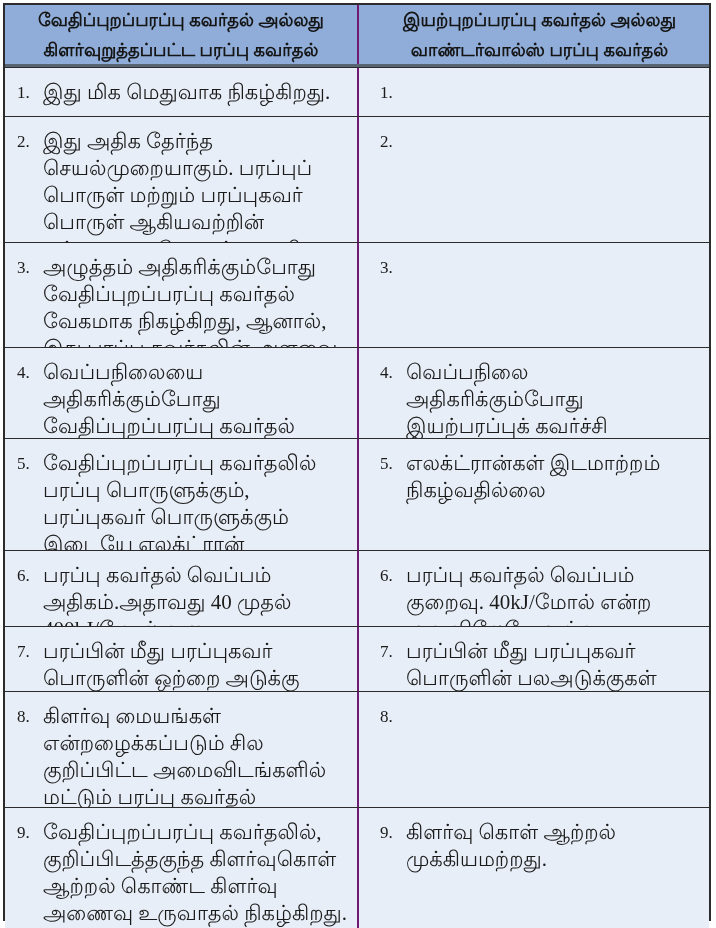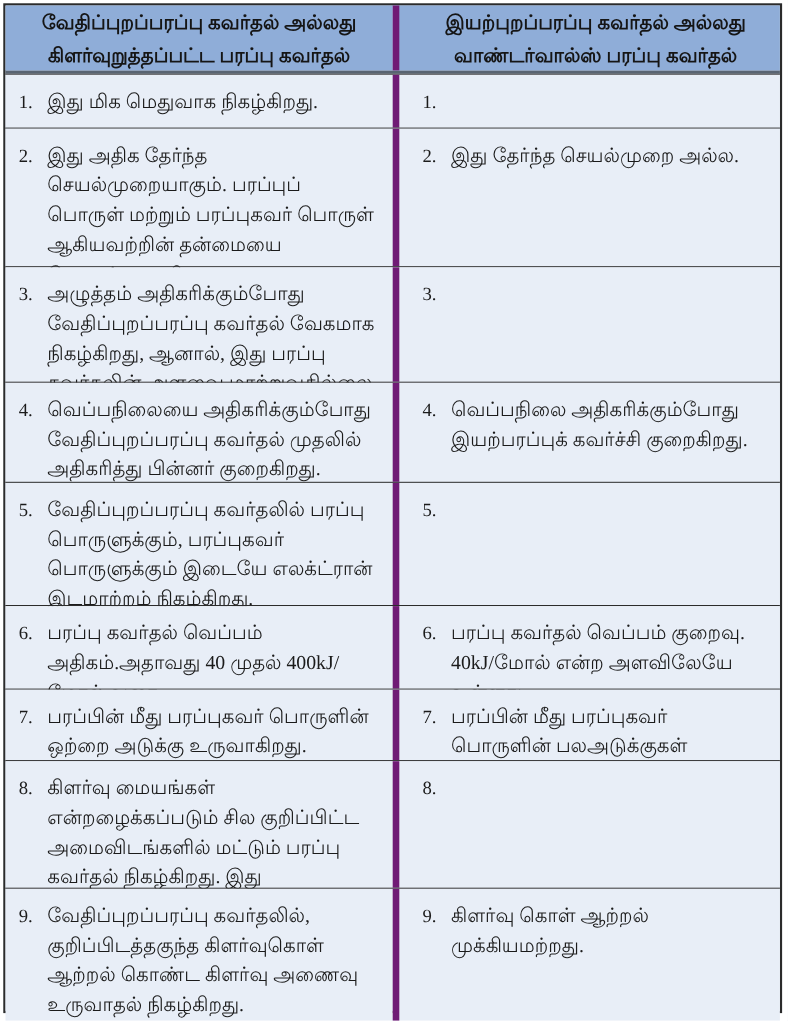--- a/index.html
+++ b/index.html
@@ -41,21 +41,21 @@
   .cell {
     width: 50%;
     box-sizing: border-box;
     background: #e8eef7;
     display: flex;
     align-items: flex-start;
     padding: 11px 10px 6px 12px;
     color: #1b1b1b;
   }
   .cell.right-col {
-    border-left: 6px solid #701a75;
+    border-left: 2px solid #701a75;
     padding-left: 21px;
   }
   .header-cell {
     background: #8fadd8;
     justify-content: center;
     align-items: center;
     text-align: center;
     font-weight: bold;
     font-size: 18px;
     line-height: 30px;
@@ -63,21 +63,21 @@
     padding: 8px 10px;
     color: #151515;
   }
   .num {
     flex: 0 0 26px;
     font-size: 17px;
     line-height: 27px;
   }
   .txt {
     flex: 1 1 auto;
-    font-size: 18px;
+    font-size: 21px;
     line-height: 27px;
   }
   
   .r-h  { height: 62px; }
   .r-1  { height: 49px; }
   .r-2  { height: 126px; }
   .r-3  { height: 105px; }
   .r-4  { height: 91px; }
   .r-5  { height: 112px; }
   .r-6  { height: 76px; }
@@ -108,21 +108,20 @@
       </div>
     </div>
 
     <div class="trow r-2">
       <div class="cell left-col">
         <span class="num">2.</span>
         <div class="txt">இது அதிக தேர்ந்த செயல்முறையாகும். பரப்புப் பொருள் மற்றும் பரப்புகவர் பொருள் ஆகியவற்றின் தன்மையை பொருத்தமைகிறது.</div>
       </div>
       <div class="cell right-col">
         <span class="num">2.</span>
-        <div class="txt">இது தேர்ந்த செயல்முறை அல்ல.</div>
       </div>
     </div>
 
     <div class="trow r-3">
       <div class="cell left-col">
         <span class="num">3.</span>
         <div class="txt">அழுத்தம் அதிகரிக்கும்போது வேதிப்புறப்பரப்பு கவர்தல் வேகமாக நிகழ்கிறது, ஆனால், இது பரப்பு கவர்தலின் அளவை மாற்றுவதில்லை.</div>
       </div>
       <div class="cell right-col">
         <span class="num">3.</span>
@@ -140,20 +139,21 @@
       </div>
     </div>
 
     <div class="trow r-5">
       <div class="cell left-col">
         <span class="num">5.</span>
         <div class="txt">வேதிப்புறப்பரப்பு கவர்தலில் பரப்பு பொருளுக்கும், பரப்புகவர் பொருளுக்கும் இடையே எலக்ட்ரான் இடமாற்றம் நிகழ்கிறது.</div>
       </div>
       <div class="cell right-col">
         <span class="num">5.</span>
+        <div class="txt">எலக்ட்ரான்கள் இடமாற்றம் நிகழ்வதில்லை</div>
       </div>
     </div>
 
     <div class="trow r-6">
       <div class="cell left-col">
         <span class="num">6.</span>
         <div class="txt">பரப்பு கவர்தல் வெப்பம் அதிகம்.அதாவது 40 முதல் 400kJ/மோல் வரை.</div>
       </div>
       <div class="cell right-col">
         <span class="num">6.</span>

